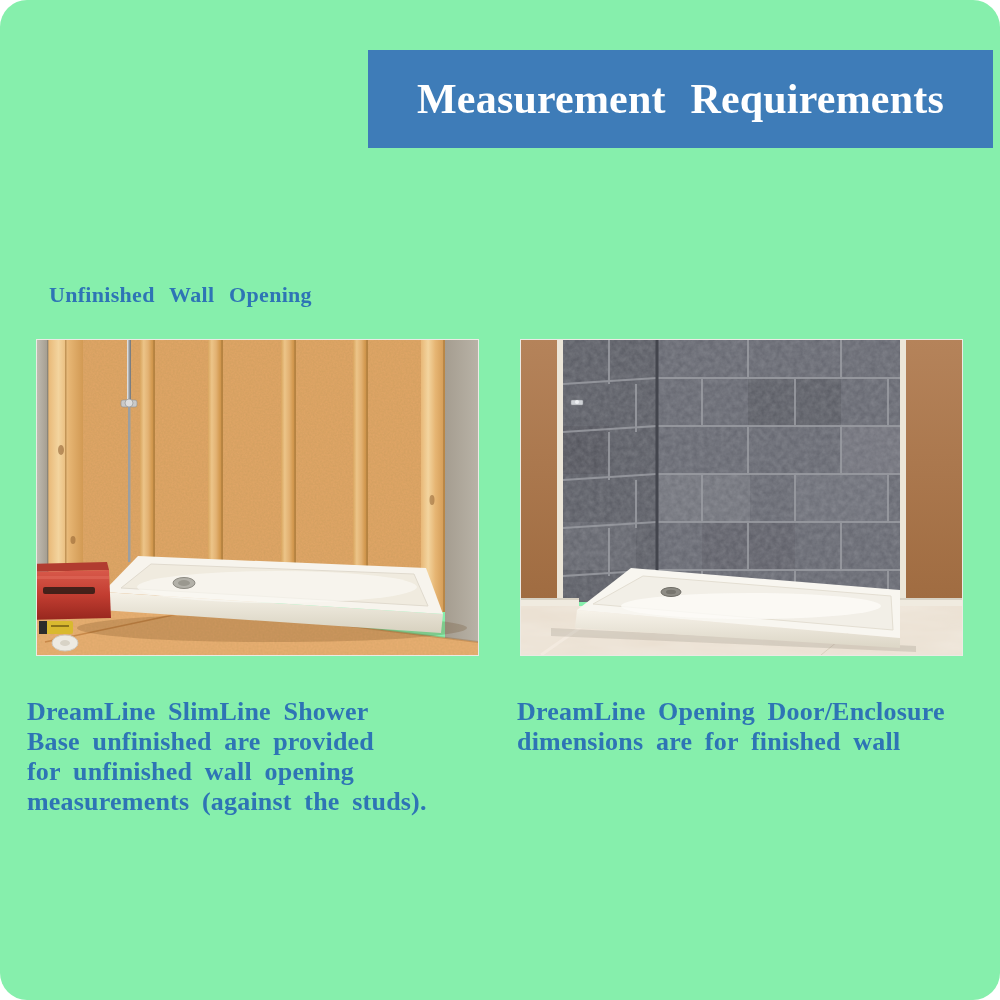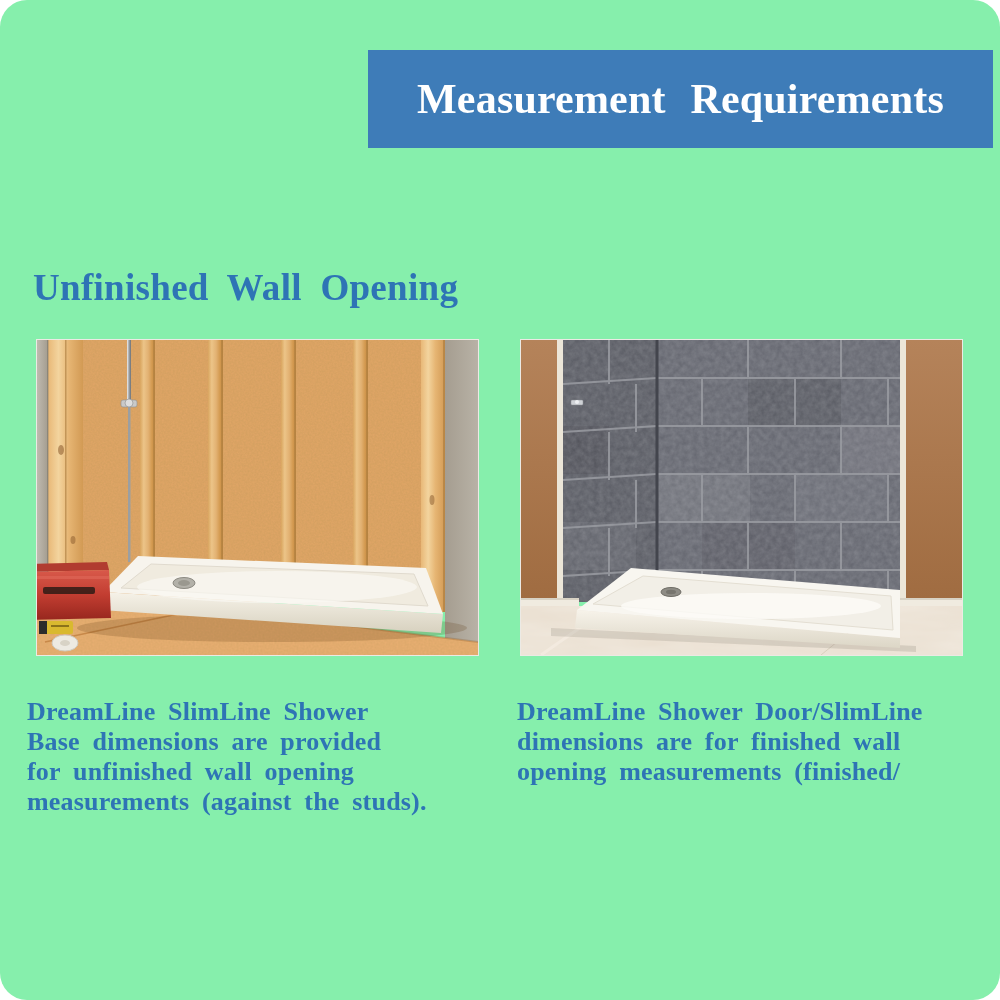--- a/index.html
+++ b/index.html
@@ -1,21 +1,21 @@
 <!DOCTYPE html>
 <html><head>
 <meta charset="utf-8">
 <style>
   html,body{margin:0;padding:0;background:#ffffff;}
   .page{position:relative;width:1000px;height:1000px;background:#86efac;overflow:hidden;
         font-family:Liberation Serif, serif;border-radius:27px;}
   .banner{position:absolute;left:368px;top:50px;width:625px;height:98px;background:#3e7cb8;
           display:flex;align-items:center;justify-content:center;}
   .banner-title{color:#ffffff;font-weight:bold;font-size:42px;letter-spacing:0.2px;word-spacing:14px;white-space:nowrap;}
-  .col-heading{position:absolute;top:266px;margin:0;color:#2e74b5;font-weight:bold;font-size:37px;
+  .col-heading{position:absolute;top:266px;margin:16px;color:#2e74b5;font-weight:bold;font-size:22px;
                letter-spacing:0.3px;word-spacing:9px;white-space:nowrap;text-align:right;}
   .col-heading.left{left:33px;}
   .col-heading.right{left:517px;}
   .photo{position:absolute;top:340px;width:441px;height:315px;outline:1px solid #eceae5;}
   .photo.left{left:37px;}
   .photo.right{left:521px;}
   .photo svg{position:absolute;left:0;top:0;display:block;}
   .caption{position:absolute;top:697px;color:#2e74b5;font-weight:bold;font-size:26px;line-height:30px;
            letter-spacing:0.2px;word-spacing:6px;white-space:nowrap;}
   .caption.left{left:27px;}
@@ -217,24 +217,23 @@
       <polygon points="110,228 379,250 379,298 56,270" fill="#f8f6f0"></polygon>
       <polygon points="122,236 370,256 372,290 72,264" fill="#f2efe7" stroke="#e3ded2" stroke-width="1"></polygon>
       <ellipse cx="230" cy="266" rx="130" ry="13" fill="#fcfbf7" opacity="0.8"></ellipse>
       <ellipse cx="150" cy="252" rx="10" ry="4.5" fill="#8e8c85" stroke="#6f6d66" stroke-width="1"></ellipse>
       <ellipse cx="150" cy="252" rx="5" ry="2.2" fill="#77756e"></ellipse>
     </svg>
   </div>
 
   <div class="caption left">
     <div class="cap-line">DreamLine SlimLine Shower</div>
-    <div class="cap-line">Base dimensions are provided</div>
+    <div class="cap-line">Base unfinished are provided</div>
     <div class="cap-line">for unfinished wall opening</div>
     <div class="cap-line">measurements (against the studs).</div>
   </div>
 
   <div class="caption right">
-    <div class="cap-line">DreamLine Shower Door/SlimLine</div>
+    <div class="cap-line">DreamLine Opening Door/Enclosure</div>
     <div class="cap-line">dimensions are for finished wall</div>
-    <div class="cap-line">opening measurements (finished/</div>
   </div>
 
 </div>
 
 </body></html>

